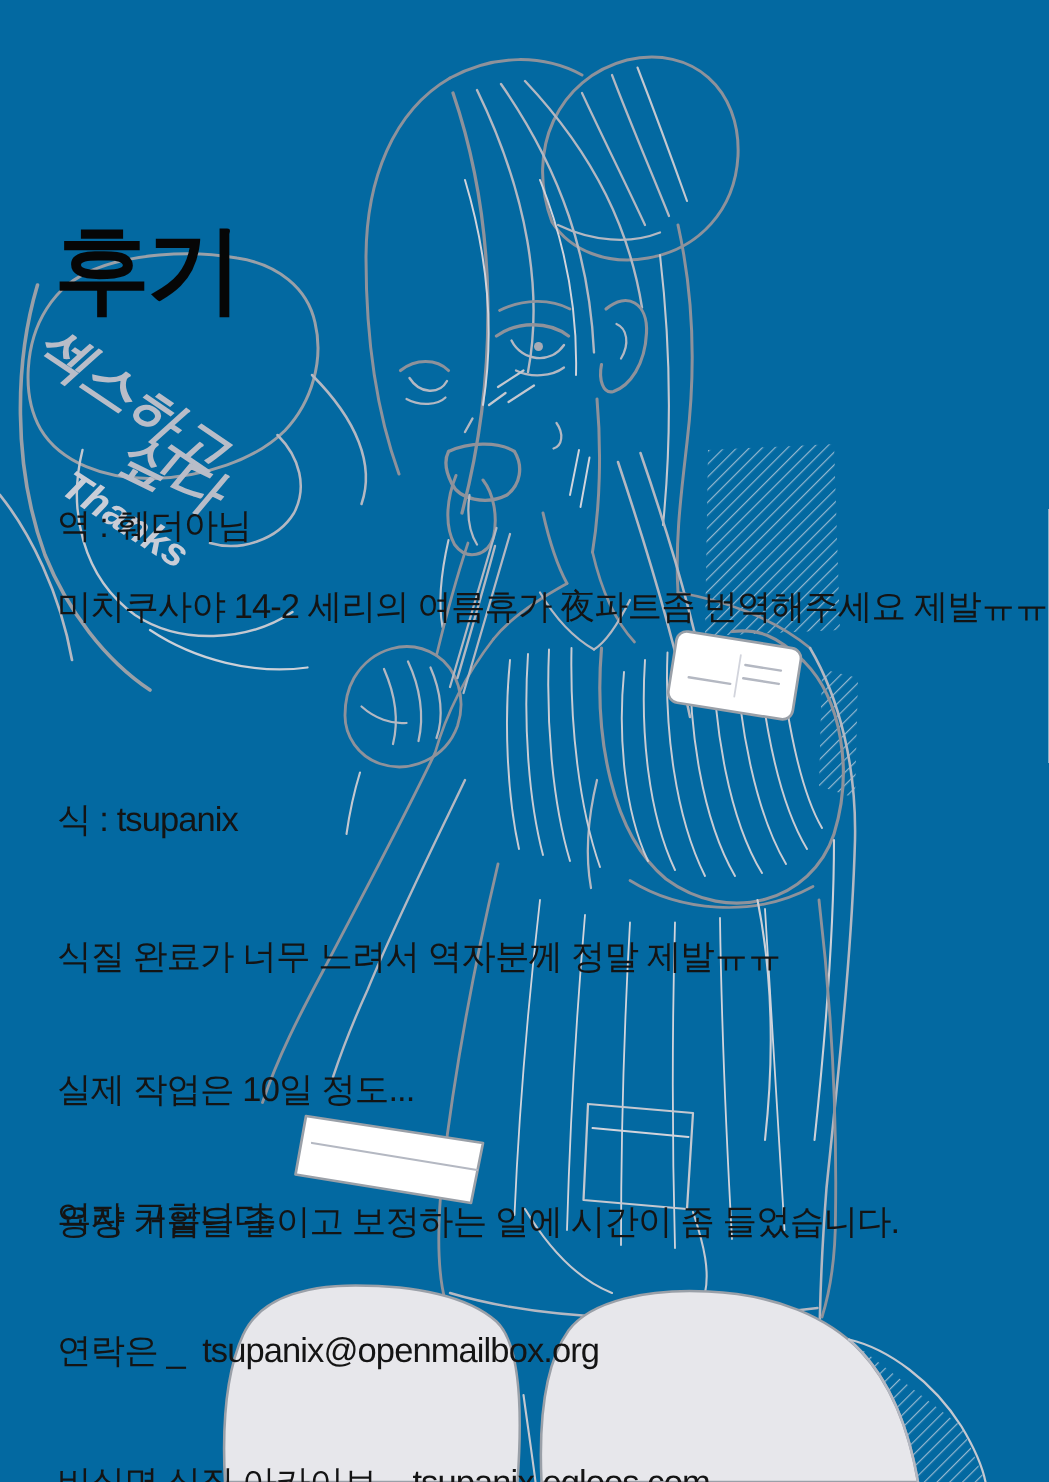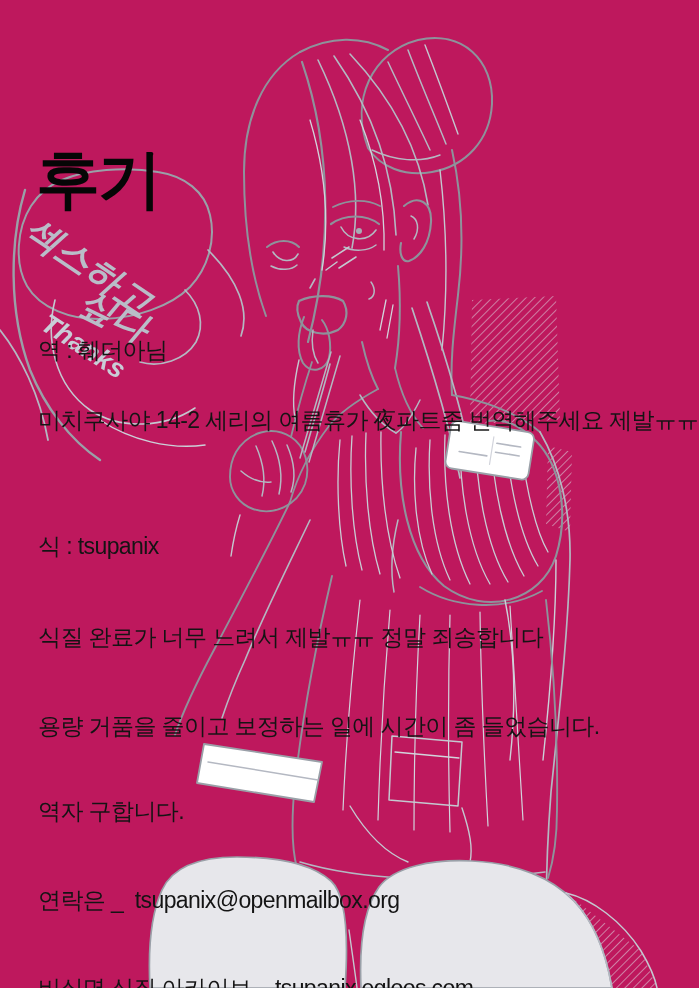--- a/index.html
+++ b/index.html
@@ -1,34 +1,34 @@
 <!DOCTYPE html>
 <html><head>
 <meta charset="utf-8">
 <style>
   html,body{margin:0;padding:0;background:#e9e9e9;}
   .page{
     position:relative;width:699px;height:988px;overflow:hidden;
-    background:#be185d;
+    background:#0369a1;
     font-family:"Liberation Sans","DejaVu Sans",sans-serif;
   }
   .sketch{position:absolute;left:0;top:0;}
   
   .page-title{
     position:absolute;left:36px;top:146px;
     font-size:64px;line-height:1.05;font-weight:900;color:#060606;
     letter-spacing:-2px;white-space:pre;
   }
   .txt{
     position:absolute;left:38px;color:#141414;
     font-size:23px;line-height:29.5px;font-weight:400;
     letter-spacing:-0.6px;white-space:pre;
   }
   .l-translator{top:336px;}
-  .l-request{top:406px;text-align:right;}
+  .l-request{top:390px;text-align:right;}
   .l-typesetter{top:532px;}
   .notes-block{top:564px;}
   .recruit-block{top:738px;}
   
   .hand{
     position:absolute;color:#b9bdc8;font-weight:700;
     font-style:italic;white-space:pre;
   }
   .bw1{left:42px;top:206px;font-size:36px;transform:rotate(34deg);transform-origin:left top;}
   .bw2{left:92px;top:278px;font-size:36px;transform:rotate(26deg);transform-origin:left top;}
@@ -199,21 +199,22 @@
 
   <div class="hand bw1">섹스하고</div>
   <div class="hand bw2">싶다</div>
   <div class="hand bw3">Thanks</div>
 
   <div class="txt l-translator">역 : 훼더아님</div>
   <div class="txt l-request">미치쿠사야 14-2 세리의 여름휴가 夜파트좀 번역해주세요 제발ㅠㅠ</div>
   <div class="txt l-typesetter">식 : tsupanix</div>
 
   <div class="txt notes-block">
-    <div>식질 완료가 너무 느려서 제발ㅠㅠ 정말 죄송합니다</div>
+    <div>식질 완료가 너무 느려서 역자분께 정말 제발ㅠㅠ</div>
+    <div>실제 작업은 10일 정도...</div>
     <div>용량 거품을 줄이고 보정하는 일에 시간이 좀 들었습니다.</div>
   </div>
 
   <div class="txt recruit-block">
     <div>역자 구합니다.</div>
     <div>연락은 _  tsupanix@openmailbox.org</div>
     <div>비실명 식질 아카이브 _ tsupanix.egloos.com</div>
   </div>
 
 </div>

